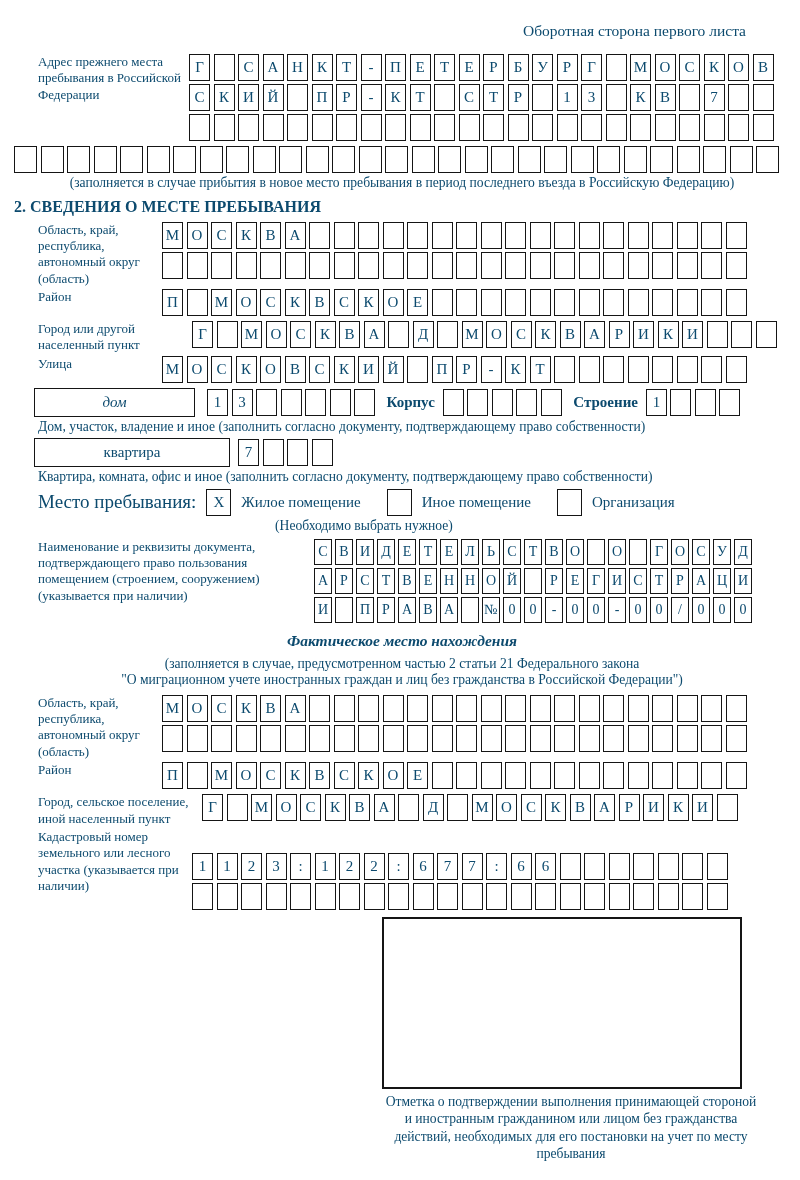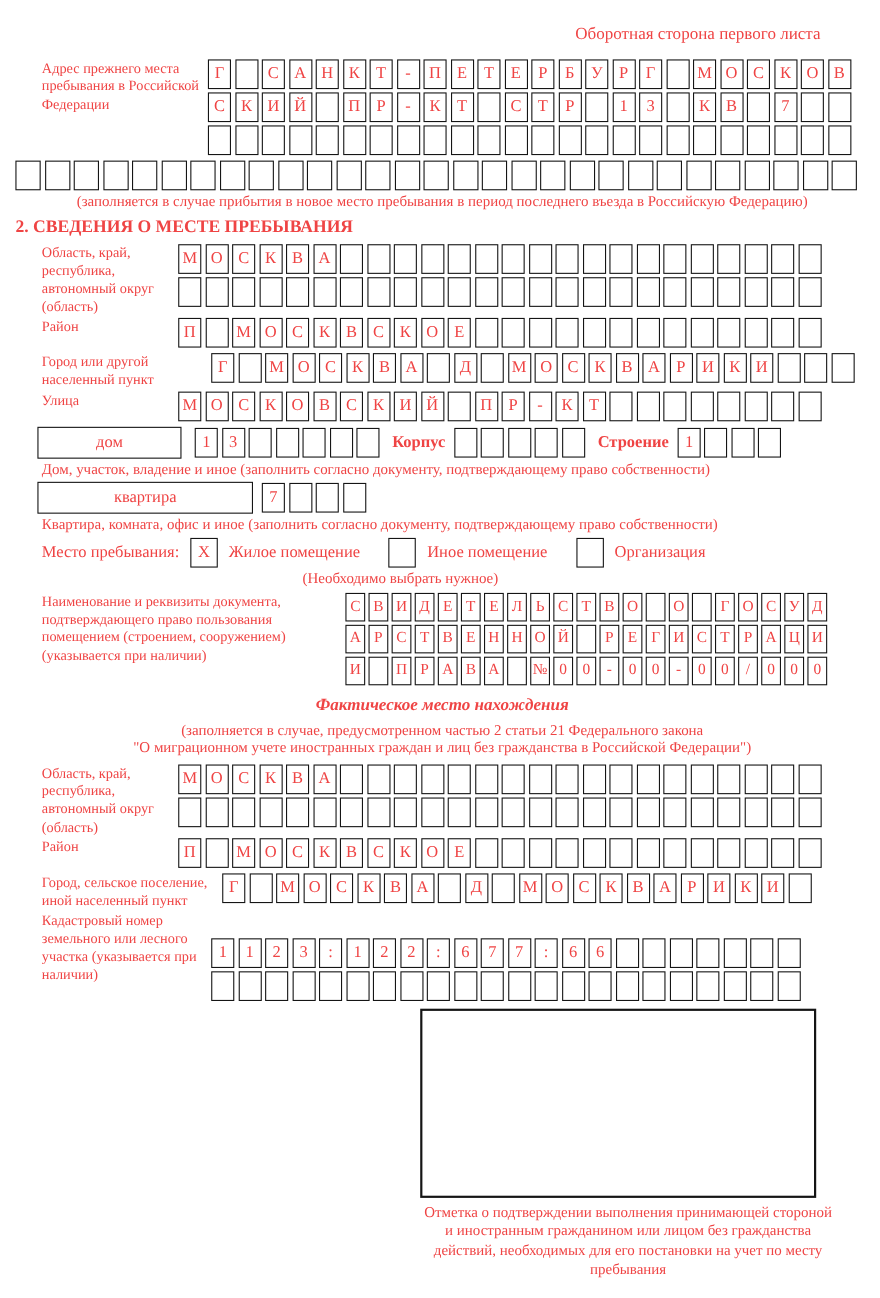--- a/index.html
+++ b/index.html
@@ -1,18 +1,18 @@
 <!DOCTYPE html>
 <html><head>
 <meta charset="utf-8">
 <style>
   html,body { margin:0; padding:0; background:#fff; }
   .page {
     width:800px; height:1180px; box-sizing:border-box; overflow:hidden;
-    padding:14px 10px 0 14px; background:#fff; color:#ef4444;
+    padding:14px 10px 0 14px; background:#fff; color:#0c4a6e;
     font-family:"Liberation Serif","DejaVu Serif",serif;
   }
   .page-title { text-align:right; font-size:15.5px; margin:8px 44px 14px 0; }
   .field { display:flex; align-items:flex-start; margin-bottom:2px; }
   .f-label { font-size:13px; line-height:1.26; padding-left:24px; box-sizing:border-box; flex:0 0 auto; }
   .lw175 { width:175px; } .lw148 { width:148px; } .lw178 { width:178px; }
   .lw300 { width:300px; } .lw188 { width:188px; }
   .rows { flex:1 1 auto; }
   .cellrow { display:flex; margin-bottom:3px; }
   .cell {
@@ -23,21 +23,21 @@
   .fullrow { margin:1px 0 2px 0; }
   .fullrow .cell { width:23px; }
   .small .cell { width:18px; height:26px; margin-right:3px; font-size:14px; }
   .caption { font-size:13.6px; line-height:1.22; }
   .center { text-align:center; }
   .section-title { text-align:left; font-weight:bold; font-size:16px; margin:4px 0 6px 0; }
   .sub-title { text-align:center; font-weight:bold; font-size:15.5px; margin:6px 0 6px 0;font-style:italic; }
   .inline-row { display:flex; align-items:center; margin:2px 0 2px 20px; }
   .widebox { height:29px; box-sizing:border-box; border:1.7px solid #151515; display:flex;
     align-items:center; justify-content:center; font-size:15px; background:#fff; }
-  .w-dom { width:131px; margin-right:12px; }
+  .w-dom { width:161px; margin-right:12px;font-style:italic; }
   .w-kv { width:196px; margin-right:8px; }
   .inline-label { font-size:15px; margin:0 8px 0 8px; white-space:nowrap;font-weight:bold; }
   .note-left { padding-left:24px; margin-bottom:3px; }
   .chk-row { display:flex; align-items:center; padding-left:24px; margin-top:3px; }
   .checkbox { width:25px; height:27px; box-sizing:border-box; border:1.7px solid #151515;
     display:inline-flex; align-items:center; justify-content:center; font-size:15px; flex:0 0 auto; }
   .chk-label { font-size:15px; margin-left:10px; } .gap26 { width:26px; flex:0 0 auto; }
   .choose-note { margin:2px 0 4px 175px; width:350px; text-align:center; }
   .offset-top { margin-top:24px; }
   .stamp-wrap { width:378px; margin-left:auto; margin-right:30px; margin-top:4px; }
@@ -358,21 +358,21 @@
     <div class="cellrow" style="margin-bottom:0">
         <span class="cell">7</span>
         <span class="cell"></span>
         <span class="cell"></span>
         <span class="cell"></span>
       </div>
   </div>
   <div class="caption note-left">Квартира, комната, офис и иное (заполнить согласно документу, подтверждающему право собственности)</div>
 
   <div class="chk-row">
-    <span style="font-size:15px">Место пребывания:</span>
+    <span style="font-size:19px">Место пребывания:</span>
     <span class="checkbox" style="margin-left:10px">X</span>
     <span class="chk-label">Жилое помещение</span>
     <span class="gap26"></span>
     <span class="checkbox"></span>
     <span class="chk-label">Иное помещение</span>
     <span class="gap26"></span>
     <span class="checkbox"></span>
     <span class="chk-label">Организация</span>
   </div>
   <div class="caption choose-note">(Необходимо выбрать нужное)</div>

